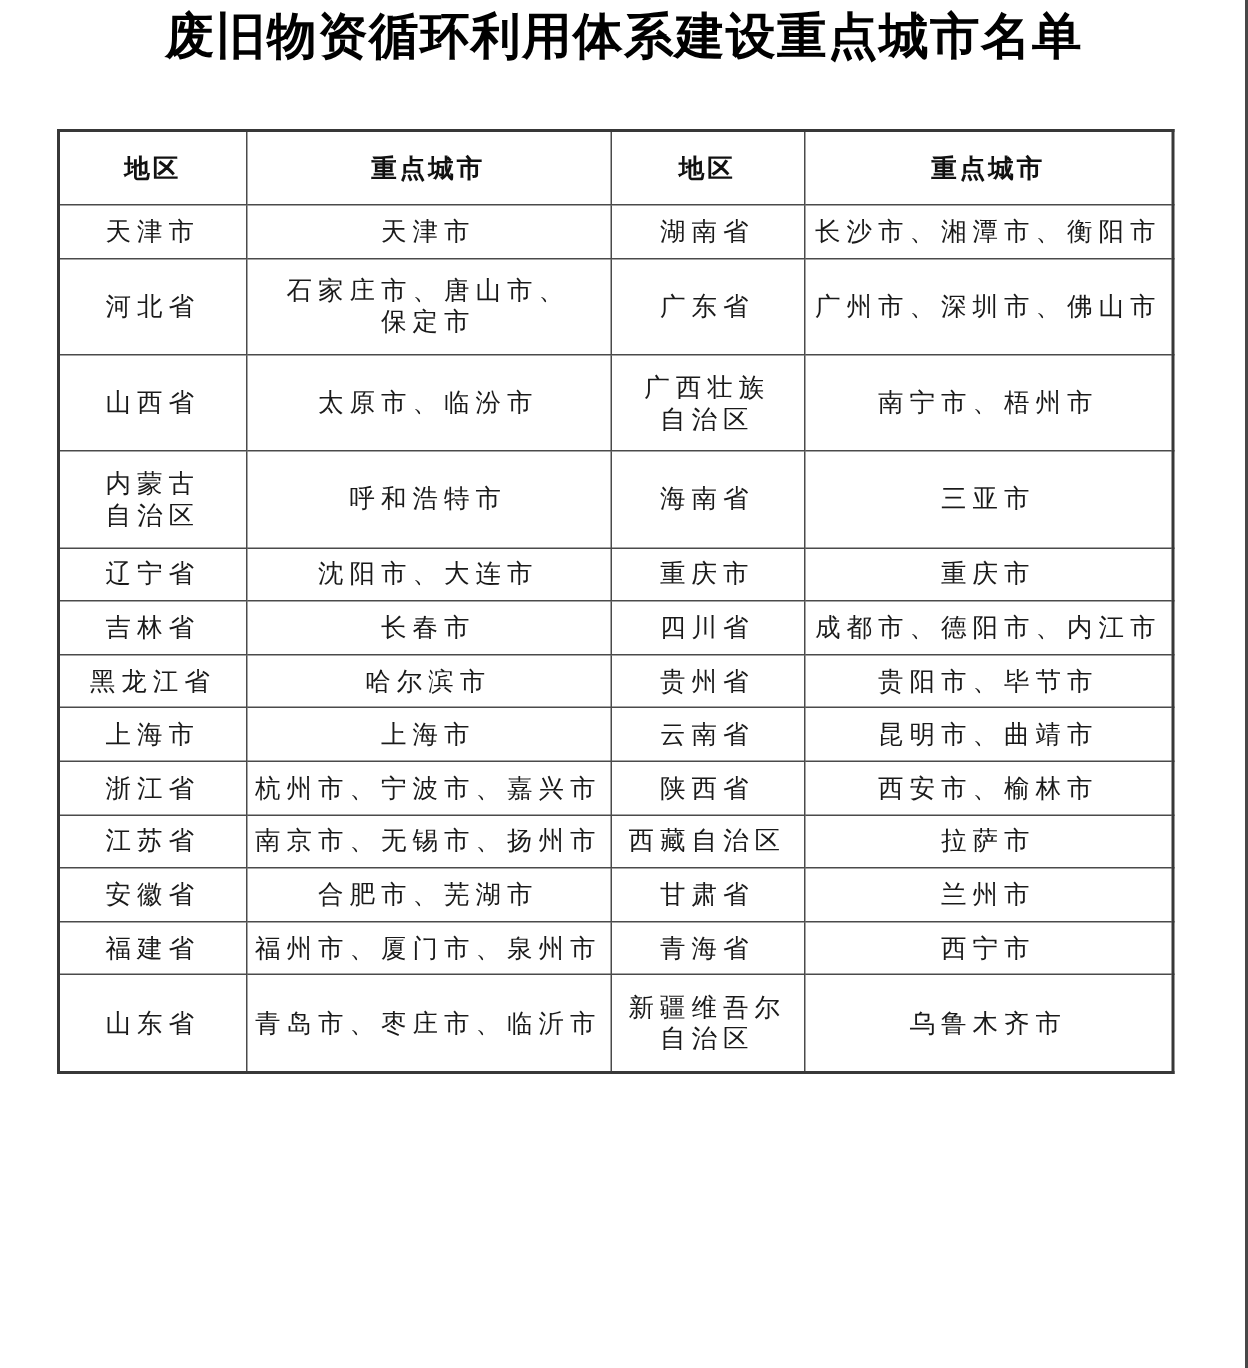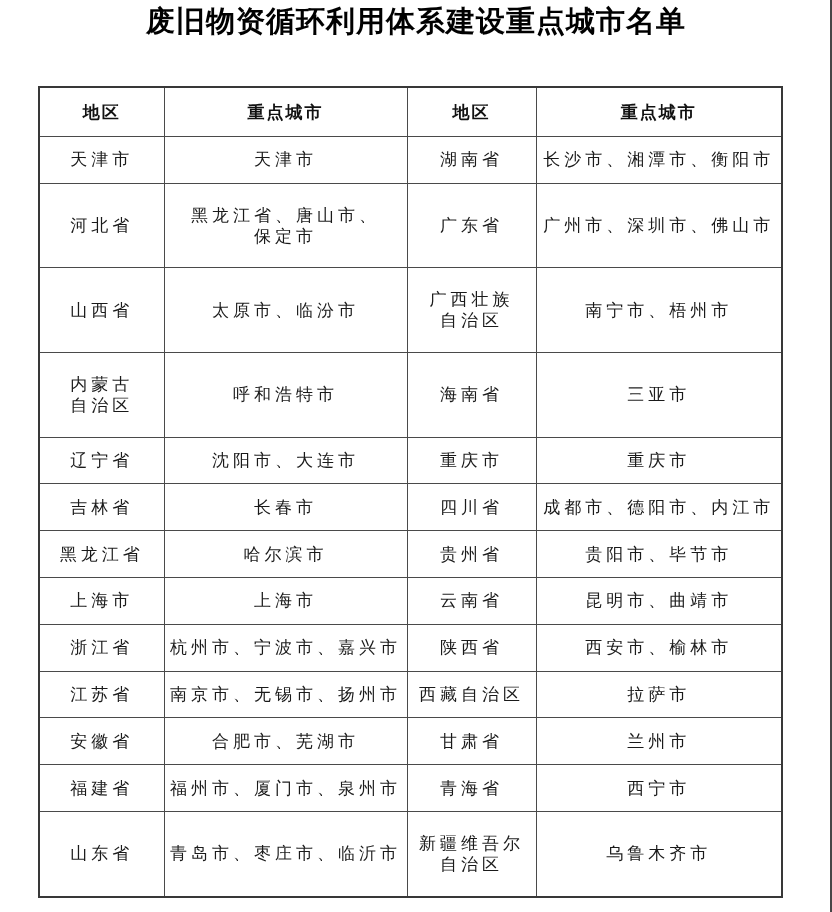--- a/index.html
+++ b/index.html
@@ -14,32 +14,32 @@
     overflow: hidden;
     font-family: "Liberation Serif", serif;
   }
   .page-title {
     position: absolute;
     top: 2px;
     left: 0;
     width: 100%;
     margin: 0;
     text-align: center;
-    font-size: 29px;
+    font-size: 33px;
     font-weight: bold;
     color: #000000;
     letter-spacing: 1px;
     font-family: Liberation Serif, serif;
   }
   table.city-table {
     position: absolute;
     left: 38px;
     top: 86px;
     width: 743px;
-    height: 812px;
+    height: 630px;
     border-collapse: collapse;
     table-layout: fixed;
     border: 2px solid #383838;
   }
   col.c-region-l  { width: 125px; }
   col.c-cities-l  { width: 243px; }
   col.c-region-r  { width: 129px; }
   col.c-cities-r  { width: 246px; }
   .city-table th {
     font-family: "Liberation Sans", sans-serif;
@@ -96,21 +96,21 @@
   </thead>
   <tbody id="table-body">
       <tr>
         <td>天津市</td>
         <td>天津市</td>
         <td>湖南省</td>
         <td>长沙市、湘潭市、衡阳市</td>
       </tr>
       <tr>
         <td>河北省</td>
-        <td>黑龙江省、唐山市、
+        <td>石家庄市、唐山市、
 保定市</td>
         <td>广东省</td>
         <td>广州市、深圳市、佛山市</td>
       </tr>
       <tr>
         <td>山西省</td>
         <td>太原市、临汾市</td>
         <td>广西壮族
 自治区</td>
         <td>南宁市、梧州市</td>

